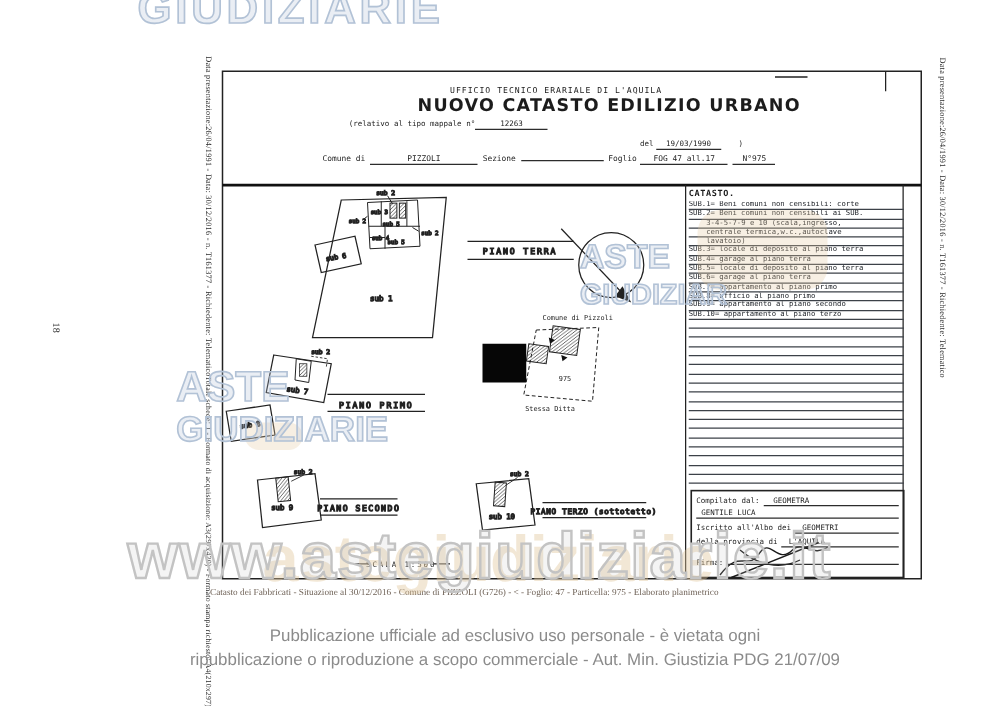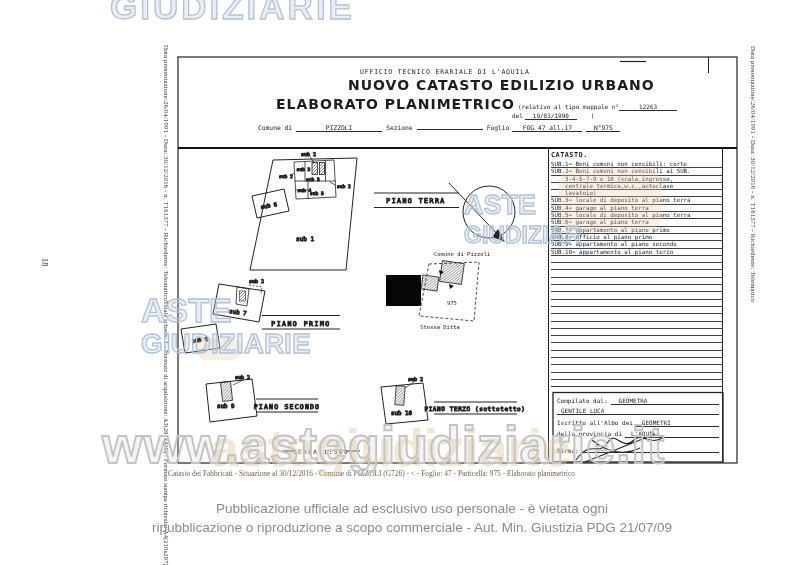--- a/index.html
+++ b/index.html
@@ -162,23 +162,22 @@
 </svg>
 
 <div class="vtext vcol" style="left:163px;top:45px;height:402px;">
   <span>Data presentazione:26/04/1991 - Data: 30/12/2016 - n. T161377 - Richiedente: Telematico</span>
   <span style="font-size:6.2px;">Totale schede: 1 - Formato di acquisizione: A3(297x420) - Formato stampa richiesto: A4(210x297) - Fattore di scala non utilizzabile</span>
 </div>
 <div class="vtext" style="left:40px;top:258px;font-size:8px;">18</div>
 <div class="vtext" style="left:750px;top:46px;height:300px;">Data presentazione:26/04/1991 - Data: 30/12/2016 - n. T161377 - Richiedente: Telematico</div>
 
 <div class="hrow office" style="left:348px;top:68px;margin-left:12px;">UFFICIO TECNICO ERARIALE DI L'AQUILA</div>
-<div class="hrow big" style="left:348px;top:77px;">NUOVO CATASTO EDILIZIO URBANO</div>
+<div class="hrow big" style="left:334px;top:77px;">NUOVO CATASTO EDILIZIO URBANO</div>
 <div class="hrow" style="left:276px;top:96px;">
-  <span class="big">ELABORATO PLANIMETRICO</span>
   <span class="small" style="margin-left:3px;">(relativo al tipo mappale n°</span>
   <span class="small u" style="min-width:58px;">12263</span>
 </div>
 <div class="hrow small" style="left:512px;top:112px;">
   <span>del</span>
   <span class="u" style="min-width:52px;margin-left:2px;">19/03/1990</span>
   <span style="margin-left:14px;">)</span>
 </div>
 <div class="hrow" style="left:258px;top:124px;font-size:6.3px;">
   <span>Comune di</span>

